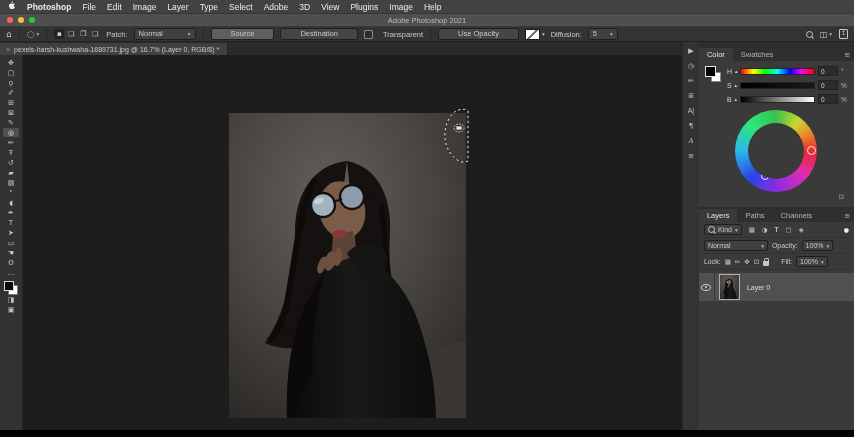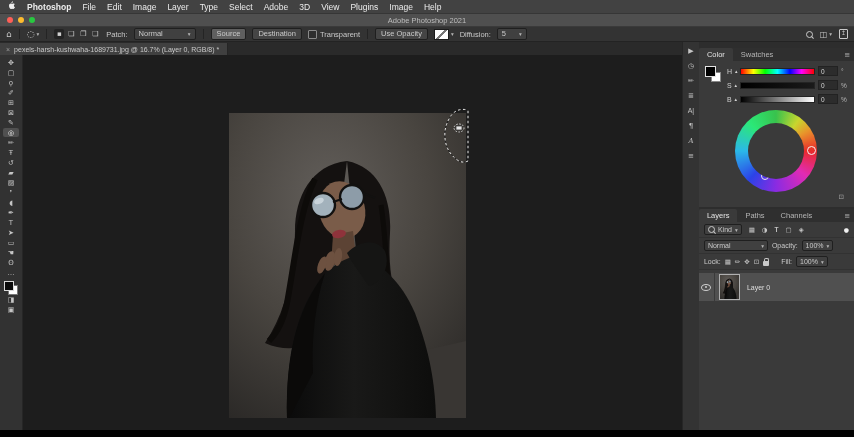--- a/index.html
+++ b/index.html
@@ -15,21 +15,21 @@
   .titlebar{height:12px;background:#4f4f4f;position:relative;display:flex;
             align-items:center;justify-content:center;font-size:7.5px;color:#bdbdbd;
             border-bottom:1px solid #3a3a3a}
   .traffic{position:absolute;left:7px;top:3px;display:flex;gap:5px}
   .traffic span{width:6px;height:6px;border-radius:50%;display:block}
 
   .optionsbar{height:14px;background:#333333;border-bottom:1px solid #232323;
               display:flex;align-items:center;padding:0 6px;gap:6px;font-size:7.5px;color:#c9c9c9}
   .sep{width:1px;height:10px;background:#242424;margin:0 1px}
   .obtn{border:1px solid #1f1f1f;background:#454545;border-radius:2px;
-        padding:1px 5px;line-height:8px;display:flex;align-items:center;gap:3px}
+        padding:1px 19px;line-height:8px;display:flex;align-items:center;gap:3px}
   .obtn.active{background:#5f5f5f}
   .dropdown{border:1px solid #1f1f1f;background:#404040;border-radius:2px;
             padding:1px 4px;line-height:8px;display:flex;align-items:center;gap:5px}
   .caret{font-size:5.5px;color:#b5b5b5;font-family:"DejaVu Sans",sans-serif}
   .checkbox{width:7px;height:7px;border:1px solid #8a8a8a;border-radius:1px;background:#2e2e2e}
   .pattern{width:13px;height:9px;border:1px solid #1c1c1c;
            background:linear-gradient(135deg,#fff 42%,#777 42%,#777 56%,#fff 56%)}
   .modeicons{display:flex;gap:2px}
   .modeicons span{width:10px;height:10px;display:flex;align-items:center;justify-content:center;
                   font-size:7px;color:#cfcfcf}
@@ -175,21 +175,21 @@
     <span>Normal</span>
     <span class="caret">▾</span>
   </div>
   <div class="sep"></div>
   <span class="obtn active">
       <span>Source</span>
     </span>
   <span class="obtn">
       <span>Destination</span>
     </span>
-  <span style="display:flex;align-items:center;gap:3px">
+  <span style="display:flex;align-items:center;gap:10px">
     <span class="checkbox"></span>
     <span>Transparent</span>
   </span>
   <div class="sep"></div>
   <span class="obtn">
       <span>Use Opacity</span>
     </span>
   <span style="display:flex;align-items:center;gap:2px">
     <span class="pattern"></span>
     <span class="caret">▾</span>

